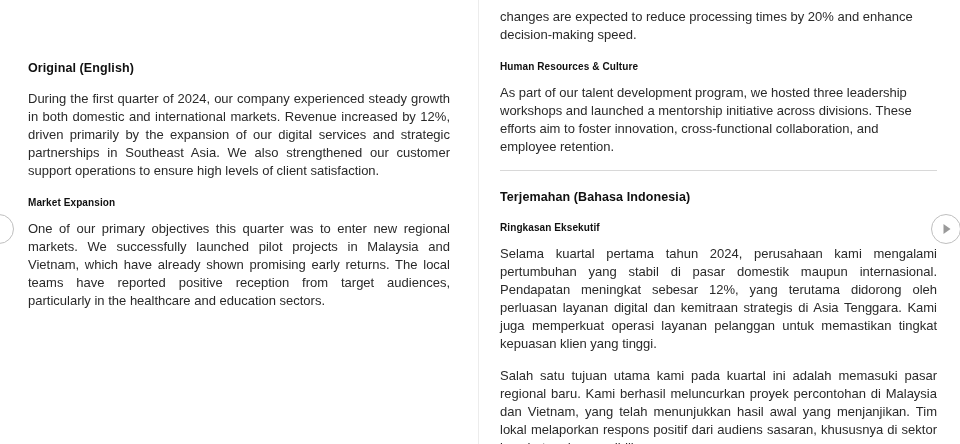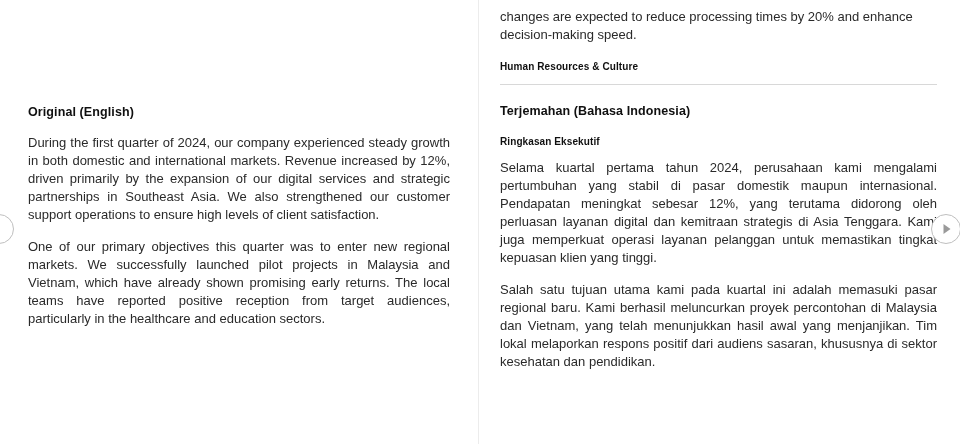--- a/index.html
+++ b/index.html
@@ -37,21 +37,21 @@
     padding: 0 28px;
   }
   .col-right {
     width: 482px;
     padding: 0 23px 0 21px;
     border-left: 1px solid #ececec;
   }
 
   
   .left-inner {
-    padding-top: 104px;
+    padding-top: 60px;
   }
   .right-inner {
     padding-top: 8px;
   }
 
   .doc-label {
     font-size: 12.5px;
     font-weight: bold;
     line-height: 17px;
     color: #101010;
@@ -122,32 +122,34 @@
 
 <div class="viewer">
 
   <div class="page-column col-left">
     <div class="left-inner">
 
       <div class="doc-label">Original (English)</div>
 
       <p class="para">During the first quarter of 2024, our company experienced steady growth in both domestic and international markets. Revenue increased by 12%, driven primarily by the expansion of our digital services and strategic partnerships in Southeast Asia. We also strengthened our customer support operations to ensure high levels of client satisfaction.</p>
 
+      <div class="section-heading">Market Expansion</div>
       <p class="para">One of our primary objectives this quarter was to enter new regional markets. We successfully launched pilot projects in Malaysia and Vietnam, which have already shown promising early returns. The local teams have reported positive reception from target audiences, particularly in the healthcare and education sectors.</p>
 
 
     </div>
   </div>
 
   <div class="page-column col-right">
     <div class="right-inner">
 
       <p class="para ragged">changes are expected to reduce processing times by 20% and enhance decision-making speed.</p>
 
       <div class="section-heading">Human Resources &amp; Culture</div>
+      <p class="para ragged">As part of our talent development program, we hosted three leadership workshops and launched a mentorship initiative across divisions. These efforts aim to foster innovation, cross-functional collaboration, and employee retention.</p>
 
       <hr class="divider">
 
       <div class="doc-label">Terjemahan (Bahasa Indonesia)</div>
 
       <div class="section-heading">Ringkasan Eksekutif</div>
       <p class="para">Selama kuartal pertama tahun 2024, perusahaan kami mengalami pertumbuhan yang stabil di pasar domestik maupun internasional. Pendapatan meningkat sebesar 12%, yang terutama didorong oleh perluasan layanan digital dan kemitraan strategis di Asia Tenggara. Kami juga memperkuat operasi layanan pelanggan untuk memastikan tingkat kepuasan klien yang tinggi.</p>
 
       <p class="para">Salah satu tujuan utama kami pada kuartal ini adalah memasuki pasar regional baru. Kami berhasil meluncurkan proyek percontohan di Malaysia dan Vietnam, yang telah menunjukkan hasil awal yang menjanjikan. Tim lokal melaporkan respons positif dari audiens sasaran, khususnya di sektor kesehatan dan pendidikan.</p>
 

